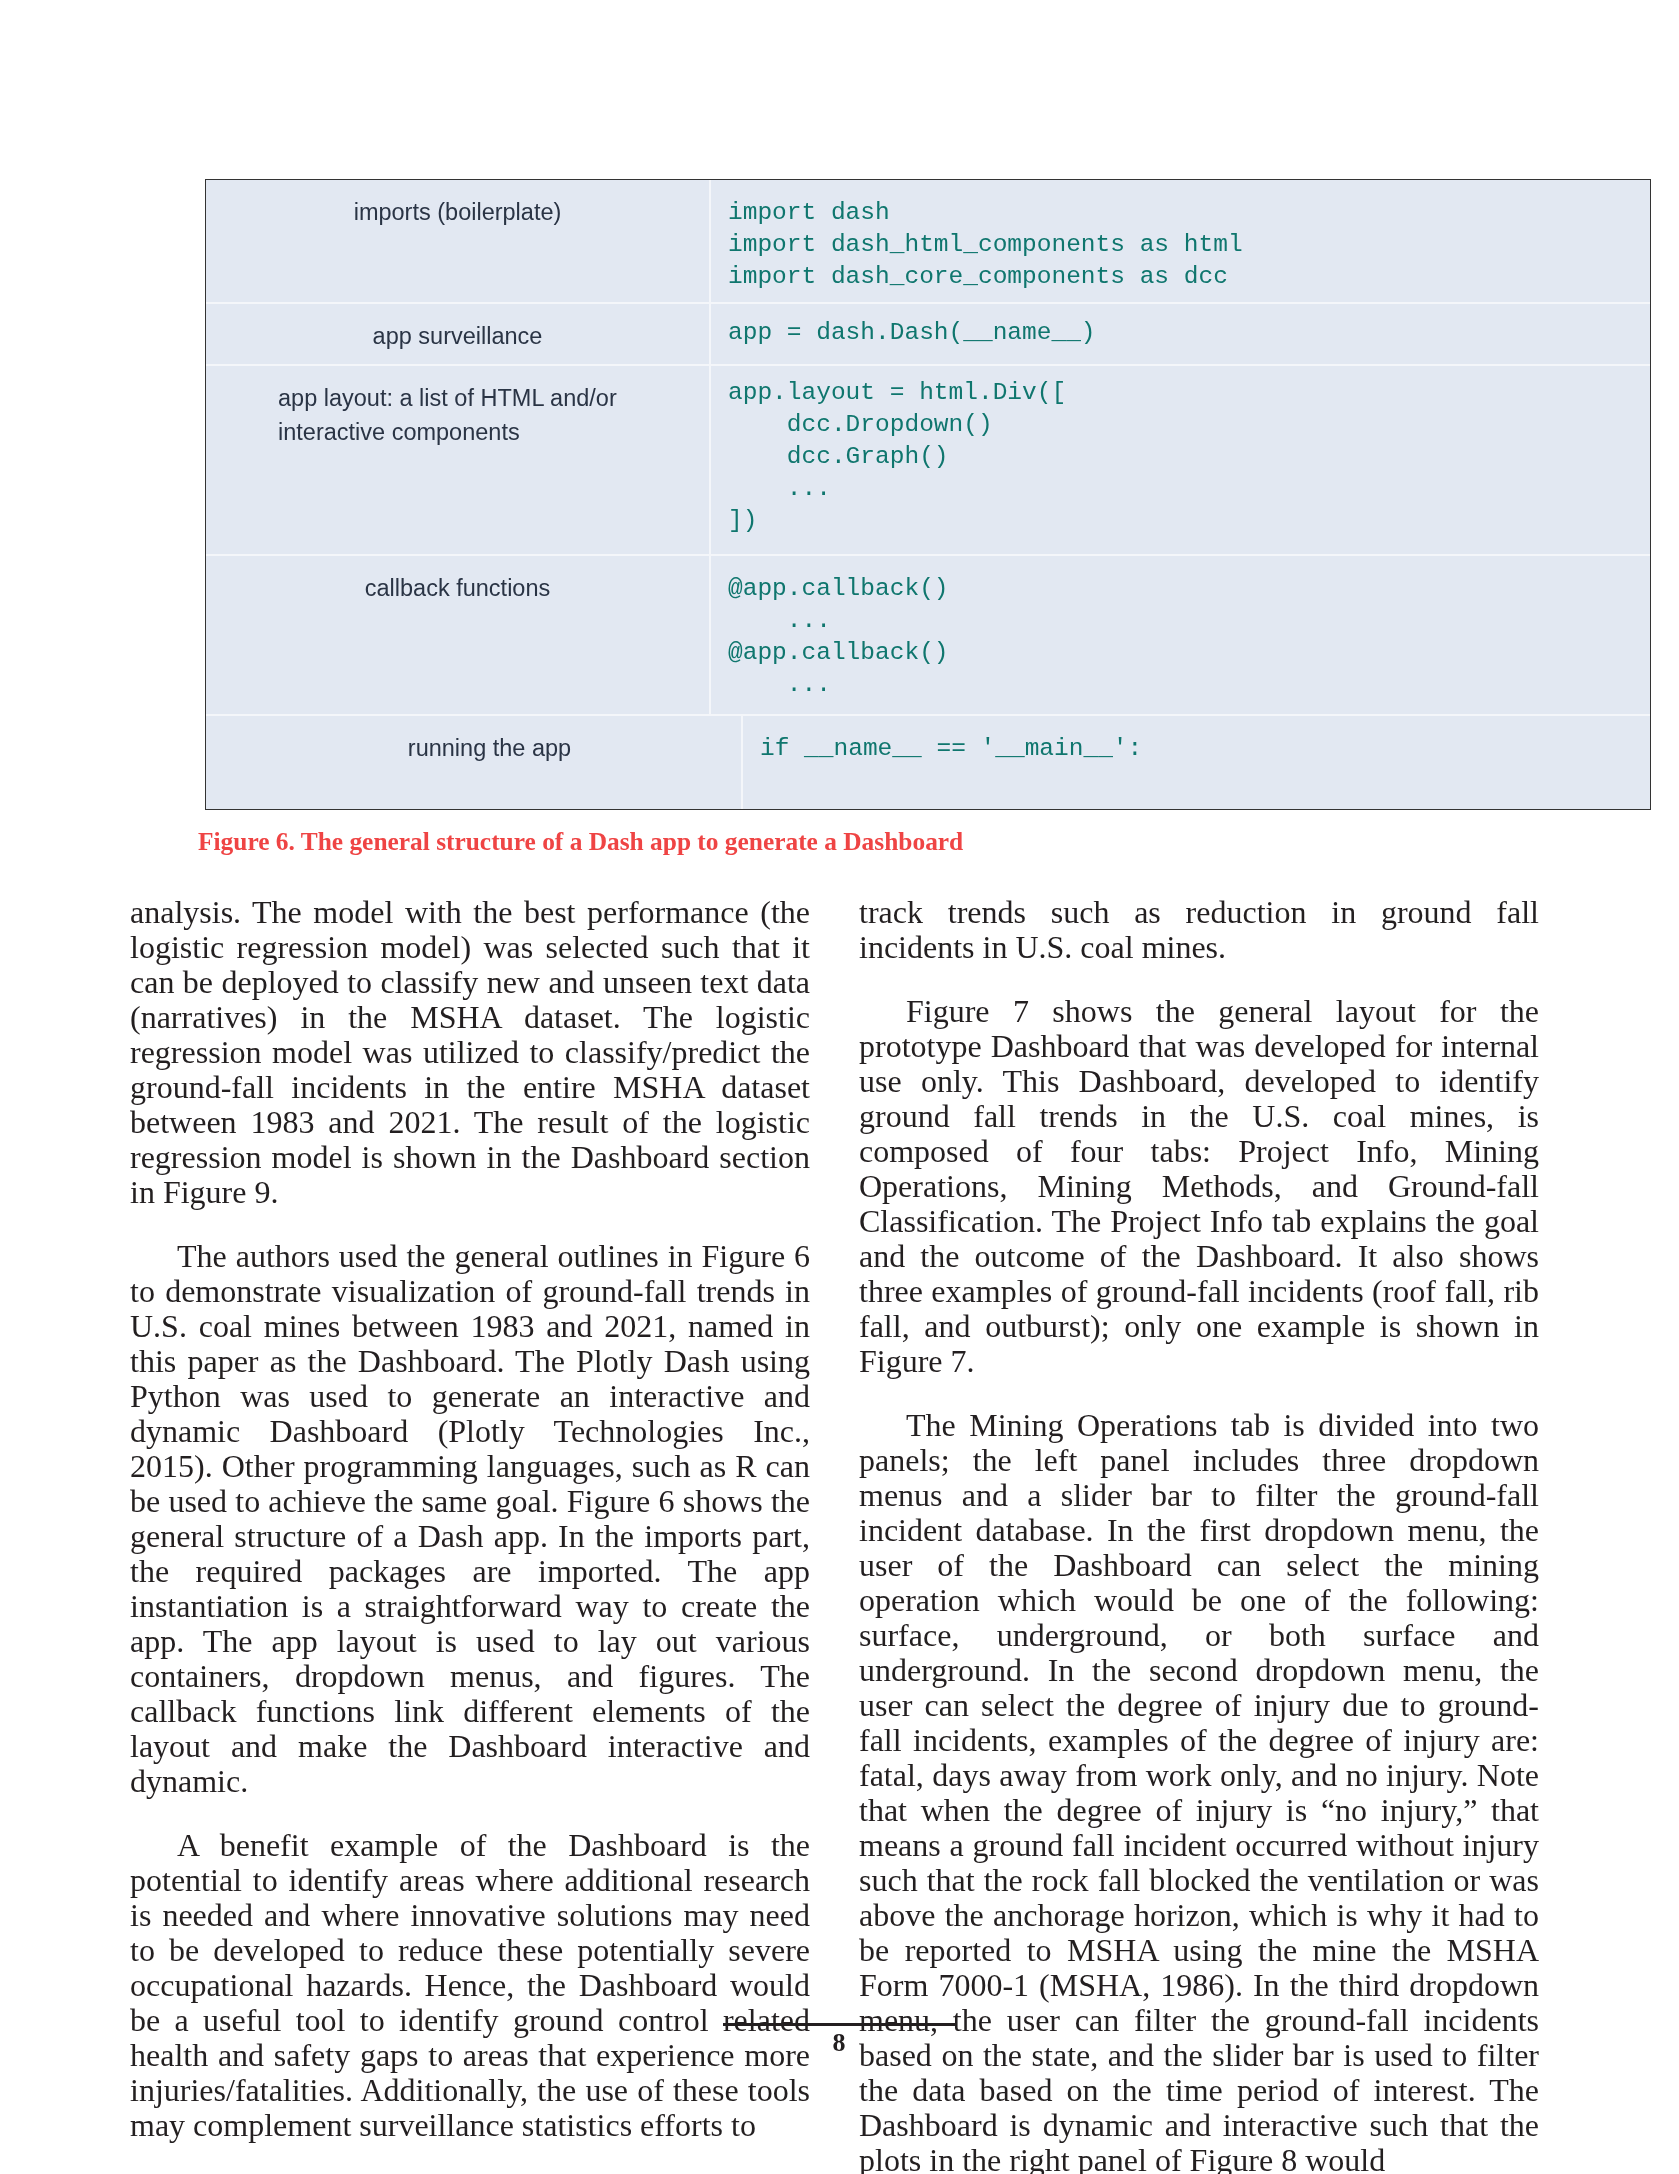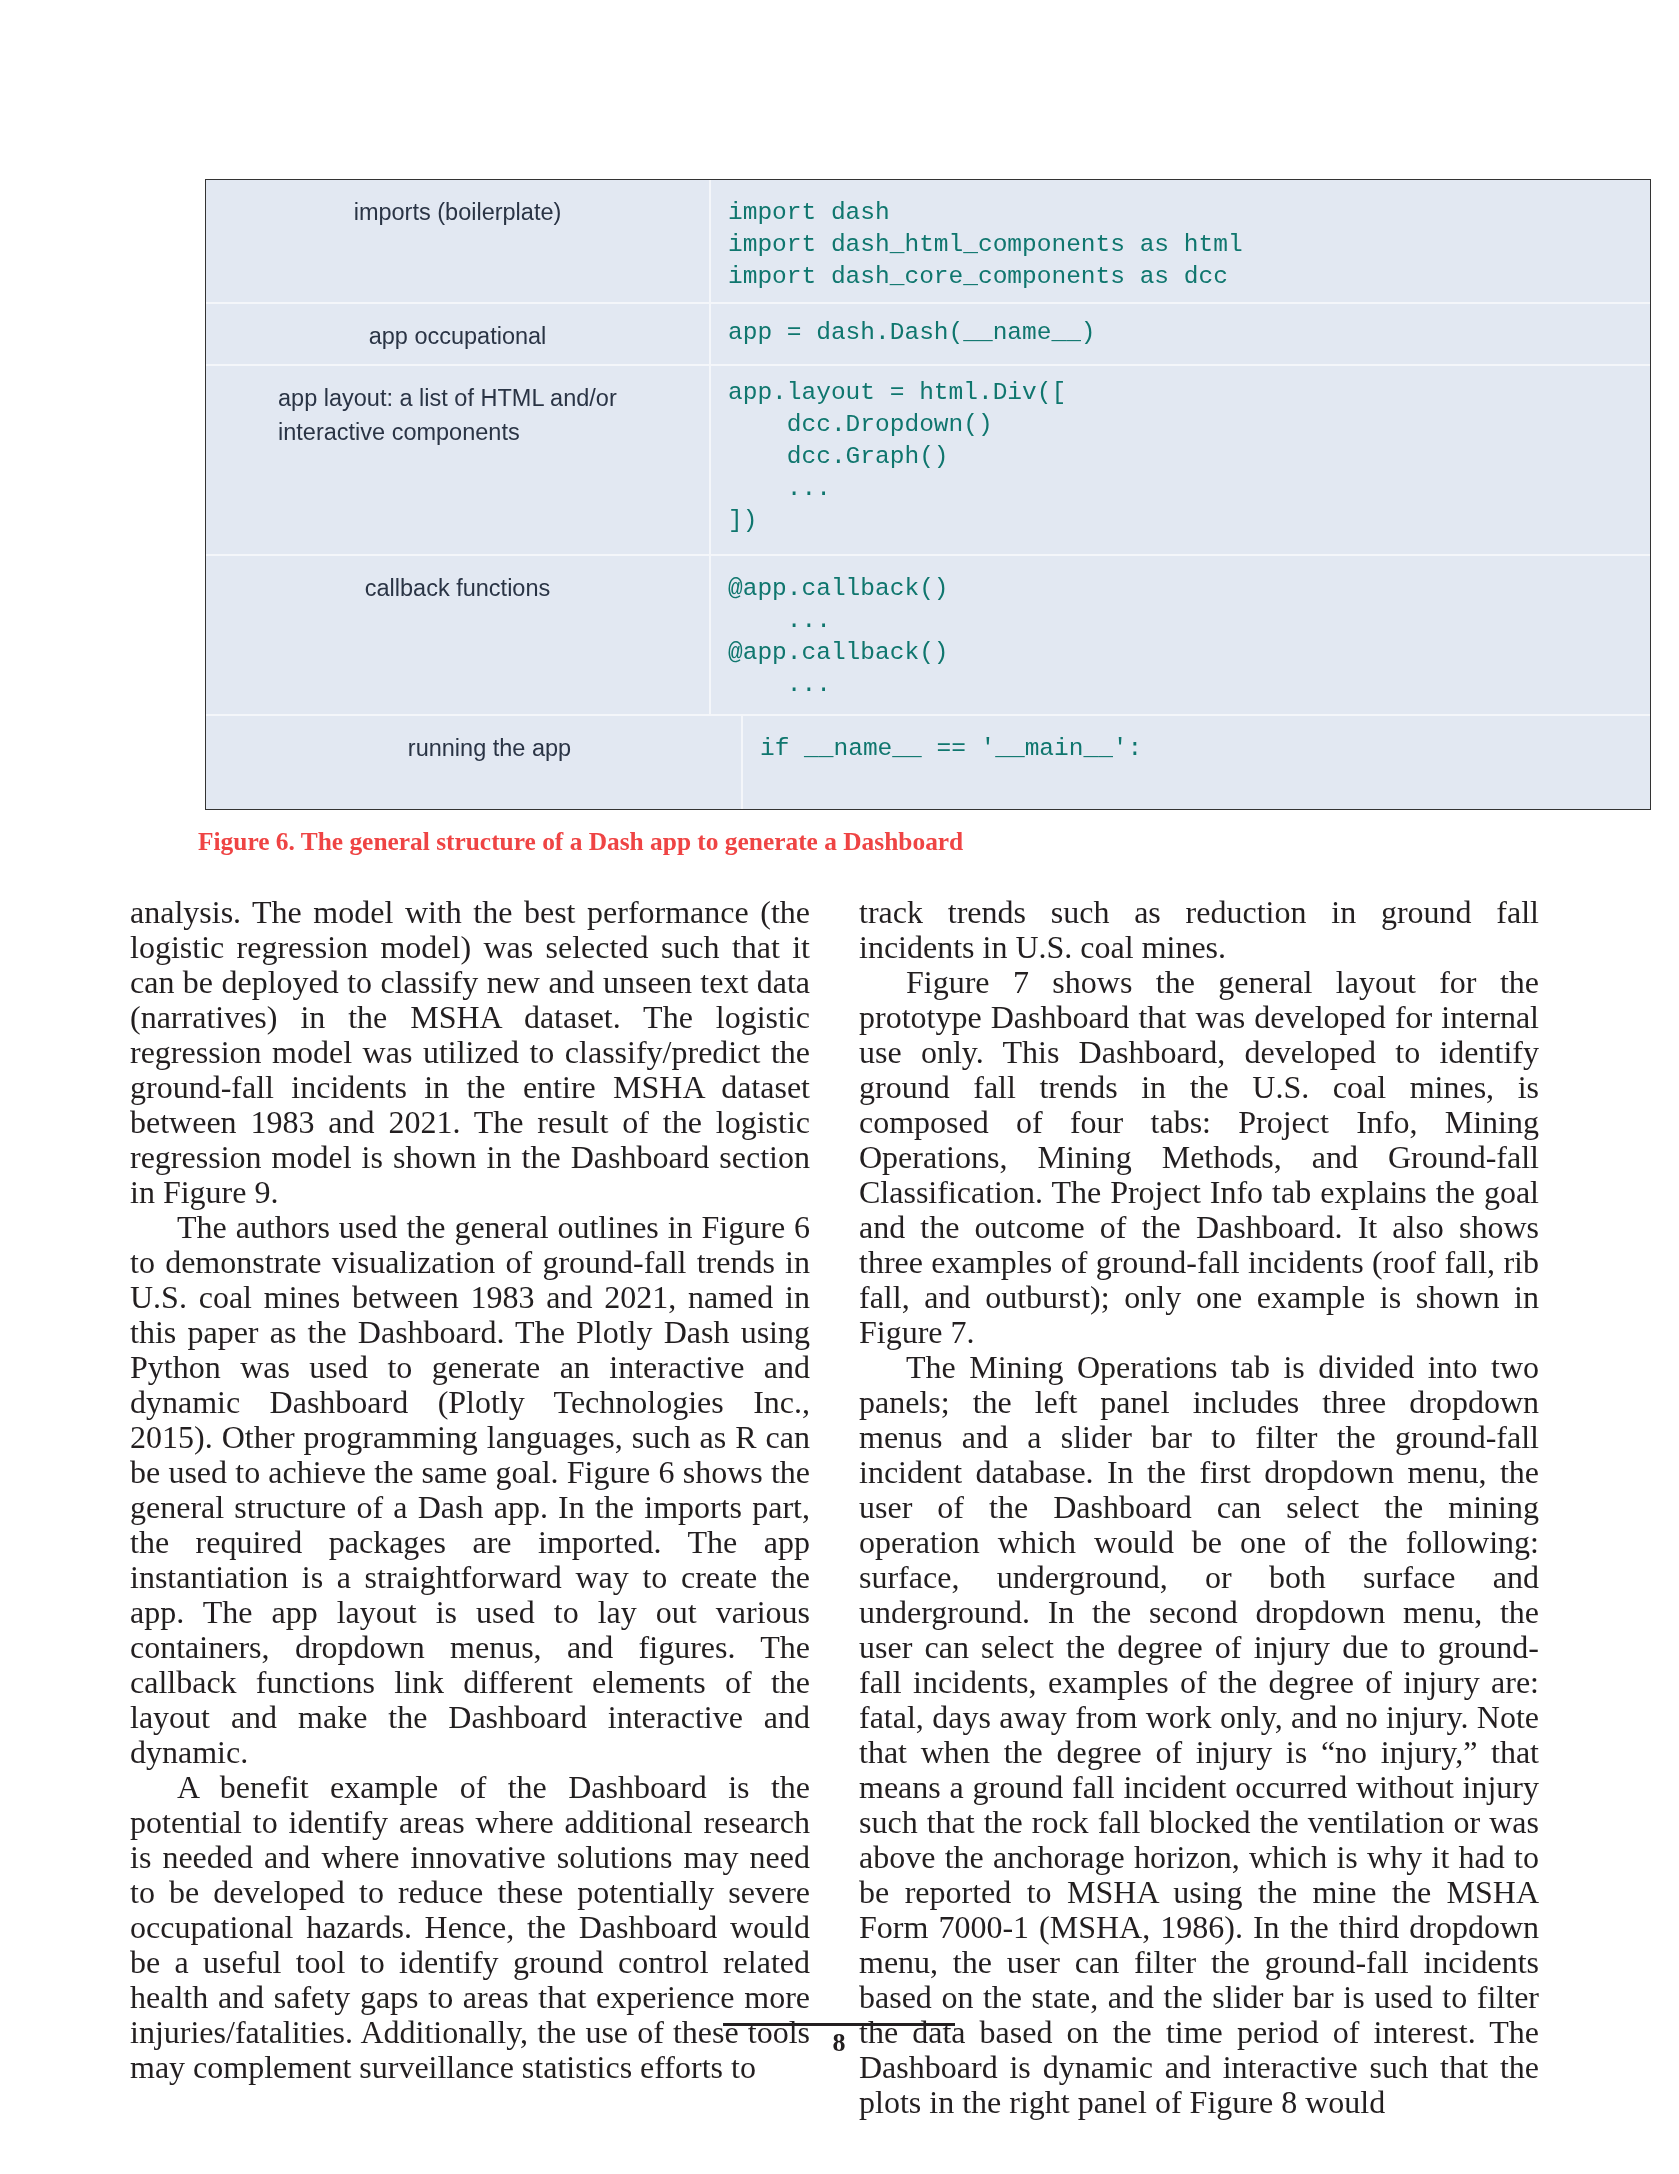--- a/index.html
+++ b/index.html
@@ -32,40 +32,40 @@
   }
 
   .col {
     position: absolute; top: 895px; width: 680px;
     font-family: "Liberation Serif", serif; font-size: 32px; color: #231f20;
     line-height: 35px; text-align: justify; hyphens: auto;
   }
   .col.left { left: 130px; }
   .col.right { left: 859px; width: 680px; }
   .col p { margin: 0; }
-  .col p.indent { text-indent: 47px; }
+  .col p.indent { text-indent: 47px; margin-top: 29px; }
 
   .footer-rule { position: absolute; left: 723px; top: 2023px; width: 232px; height: 2.8px; background: #231f20; }
   .page-number {
     position: absolute; left: 723px; width: 232px; top: 2028px; text-align: center;
     font-family: "Liberation Serif", serif; font-weight: bold; font-size: 26px; color: #231f20;
   }
 </style>
 </head>
 <body>
 
 <div class="page">
 
   <div class="fig-table">
     <div class="fig-row" style="height:124px">
       <div class="fig-label">imports (boilerplate)</div>
       <div class="fig-code"><span class="line">import dash</span><span class="line">import dash_html_components as html</span><span class="line">import dash_core_components as dcc</span></div>
     </div>
     <div class="fig-row" style="height:62px">
-      <div class="fig-label">app occupational</div>
+      <div class="fig-label">app surveillance</div>
       <div class="fig-code" style="padding-top:13px"><span class="line">app = dash.Dash(__name__)</span></div>
     </div>
     <div class="fig-row" style="height:190px">
       <div class="fig-label left" style="padding-right:38px">app layout: a list of HTML and/or interactive components</div>
       <div class="fig-code" style="padding-top:11.3px"><span class="line">app.layout = html.Div([</span><span class="line">    dcc.Dropdown()</span><span class="line">    dcc.Graph()</span><span class="line">    ...</span><span class="line">])</span></div>
     </div>
     <div class="fig-row" style="height:160px">
       <div class="fig-label">callback functions</div>
       <div class="fig-code"><span class="line">@app.callback()</span><span class="line">    ...</span><span class="line">@app.callback()</span><span class="line">    ...</span></div>
     </div>

